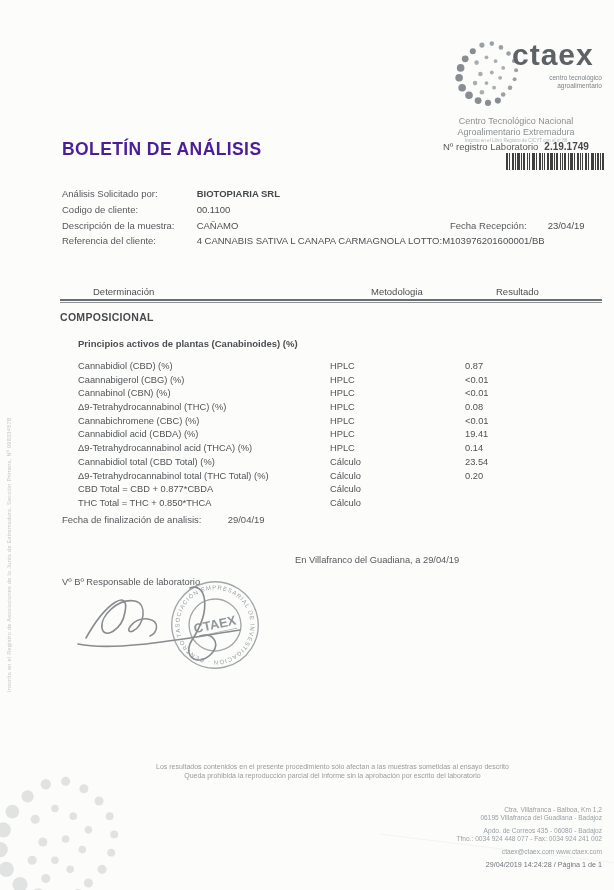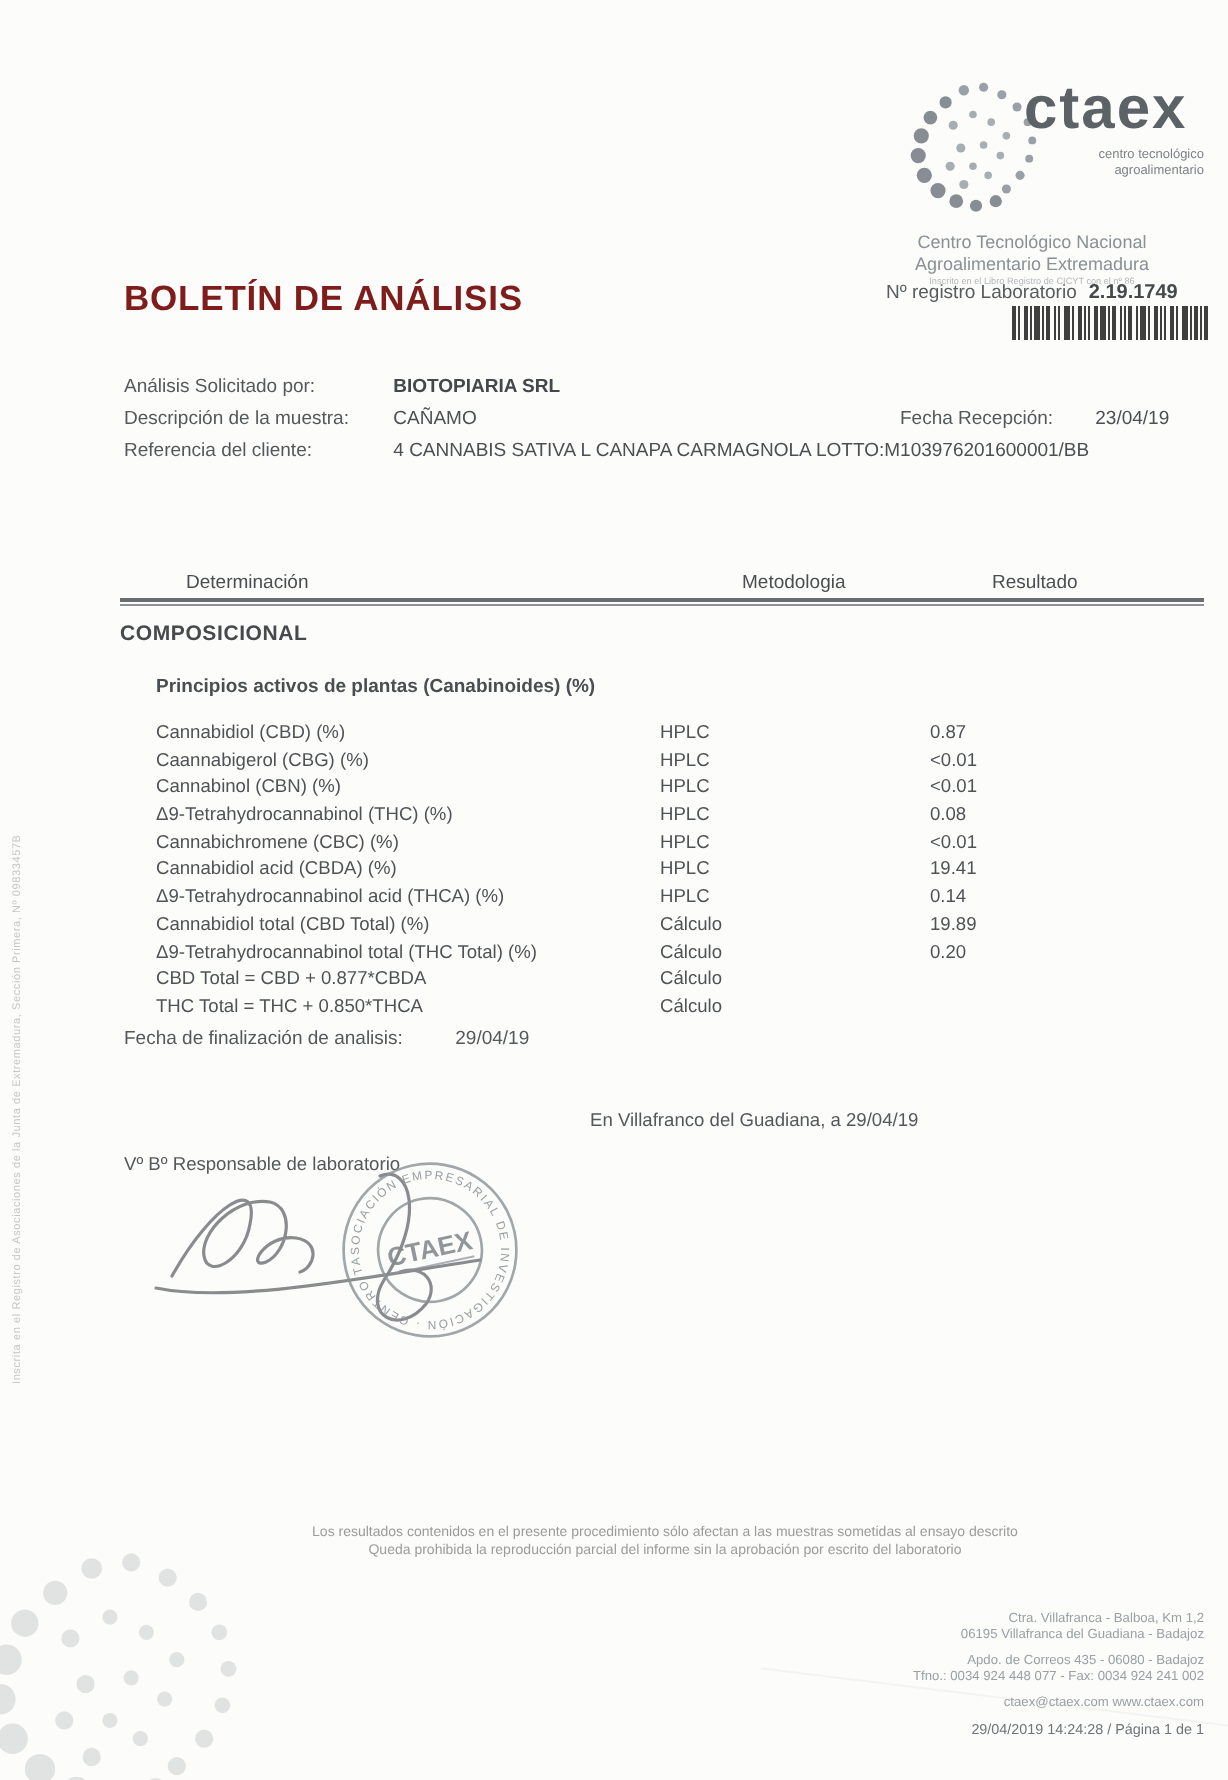--- a/index.html
+++ b/index.html
@@ -11,21 +11,21 @@
     -webkit-font-smoothing:antialiased;
   }
   
   .logo{position:absolute;top:34px;left:428px;width:176px;height:118px;}
   .logo-globe{position:absolute;left:22px;top:2px;width:76px;height:76px;}
   .logo-brand{position:absolute;left:84px;top:6px;font-size:30px;font-weight:bold;color:#5d6266;letter-spacing:1px;line-height:30px;}
   .logo-tagline{position:absolute;left:96px;top:40px;font-size:6.5px;color:#7d8387;text-align:right;width:78px;line-height:7.5px;}
   .logo-org{position:absolute;left:0;top:82px;width:176px;text-align:center;font-size:9px;color:#8a9094;line-height:10.5px;}
   .logo-org-small{position:absolute;left:0;top:104px;width:176px;text-align:center;font-size:4.6px;color:#b3b7ba;}
   
-  .title{position:absolute;left:62px;top:139px;font-size:17.5px;font-weight:bold;color:#7f1d1d;letter-spacing:.4px;}
+  .title{position:absolute;left:62px;top:139px;font-size:17.5px;font-weight:bold;color:#4c1d95;letter-spacing:.4px;}
   .registry{position:absolute;left:407px;top:141px;font-size:9.5px;color:#585b5e;white-space:nowrap;padding-left:36px;}
   .registry b{font-size:10px;color:#46494c;margin-left:6px;}
   .barcode{position:absolute;left:506px;top:153px;width:99px;height:17px;}
   
   .info{position:absolute;left:62px;top:188px;width:545px;font-size:9.5px;}
   .info-row{position:relative;height:15.8px;white-space:nowrap;}
   .lbl{display:inline-block;width:132px;color:#55585b;}
   .val{color:#4c4f52;}
   .val.b{font-weight:bold;color:#45484b;}
   .rpair{position:absolute;top:0;white-space:nowrap;}
@@ -155,20 +155,24 @@
     <rect x="96" width="2" height="17"></rect>
   </g>
 </svg>
 
 <div class="info">
   <div class="info-row">
     <span class="lbl">Análisis Solicitado por:</span>
     <span class="val b">BIOTOPIARIA SRL</span>
   </div>
   <div class="info-row">
+    <span class="lbl">Codigo de cliente:</span>
+    <span class="val">00.1100</span>
+  </div>
+  <div class="info-row">
     <span class="lbl">Descripción de la muestra:</span>
     <span class="val">CAÑAMO</span>
     <span class="rpair" style="left:388px;">
       <span class="lbl" style="width:95px;">Fecha Recepción:</span>
       <span class="val">23/04/19</span>
     </span>
   </div>
   <div class="info-row">
     <span class="lbl">Referencia del cliente:</span>
     <span class="val">4 CANNABIS SATIVA L CANAPA CARMAGNOLA LOTTO:M103976201600001/BB</span>
@@ -186,21 +190,21 @@
 <div class="subsection">Principios activos de plantas (Canabinoides) (%)</div>
 
 <div class="rows">
   <div class="trow"><span>Cannabidiol (CBD) (%)</span><span class="m">HPLC</span><span class="r">0.87</span></div>
   <div class="trow"><span>Caannabigerol (CBG) (%)</span><span class="m">HPLC</span><span class="r">&lt;0.01</span></div>
   <div class="trow"><span>Cannabinol (CBN) (%)</span><span class="m">HPLC</span><span class="r">&lt;0.01</span></div>
   <div class="trow"><span>Δ9-Tetrahydrocannabinol (THC) (%)</span><span class="m">HPLC</span><span class="r">0.08</span></div>
   <div class="trow"><span>Cannabichromene (CBC) (%)</span><span class="m">HPLC</span><span class="r">&lt;0.01</span></div>
   <div class="trow"><span>Cannabidiol acid (CBDA) (%)</span><span class="m">HPLC</span><span class="r">19.41</span></div>
   <div class="trow"><span>Δ9-Tetrahydrocannabinol acid (THCA) (%)</span><span class="m">HPLC</span><span class="r">0.14</span></div>
-  <div class="trow"><span>Cannabidiol  total (CBD Total) (%)</span><span class="m">Cálculo</span><span class="r">19.89</span></div>
+  <div class="trow"><span>Cannabidiol  total (CBD Total) (%)</span><span class="m">Cálculo</span><span class="r">23.54</span></div>
   <div class="trow"><span>Δ9-Tetrahydrocannabinol total (THC Total) (%)</span><span class="m">Cálculo</span><span class="r">0.20</span></div>
   <div class="trow"><span>CBD Total = CBD + 0.877*CBDA</span><span class="m">Cálculo</span><span class="r"></span></div>
   <div class="trow"><span>THC Total = THC + 0.850*THCA</span><span class="m">Cálculo</span><span class="r"></span></div>
 </div>
 
 <div class="dates">
   <div class="drow">
     <span class="dl">Fecha de finalización de analisis:</span>
     <span>29/04/19</span>
   </div>

